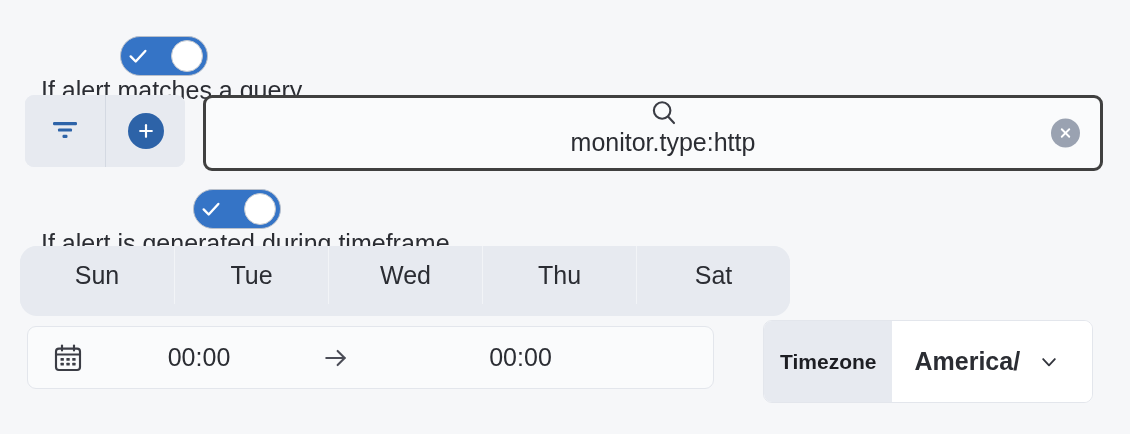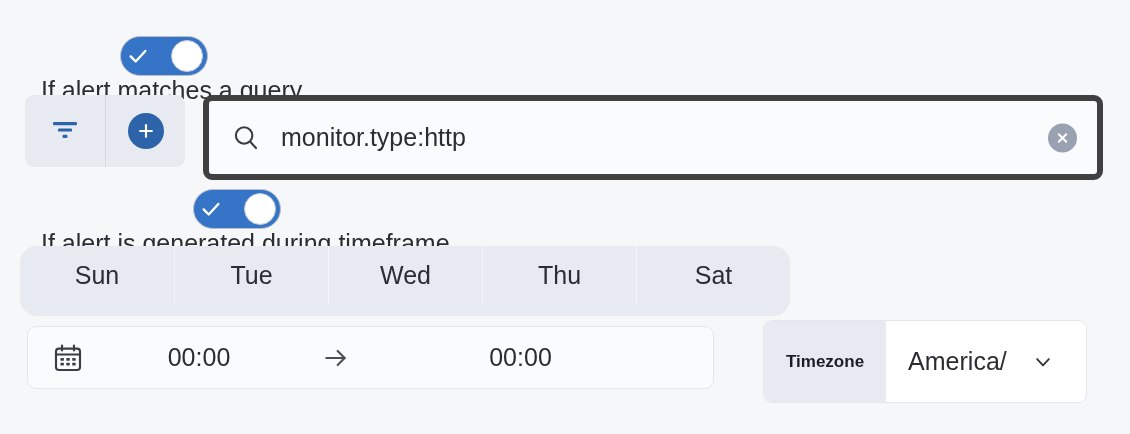--- a/index.html
+++ b/index.html
@@ -98,28 +98,29 @@
     background: #2d63a8;
     display: flex;
     align-items: center;
     justify-content: center;
   }
 
   .search-box {
     position: relative;
     margin-left: 18px;
     width: 900px;
-    height: 85px;
+    height: 76px;
     background: #fafbfc;
-    border: 6px solid #404040;
+    border: 3px solid #404040;
     border-radius: 9px;
     box-sizing: border-box;
     display: flex;
     align-items: center;
     cursor: text;
+    flex-direction: column;
   }
   .search-icon-wrap {
     margin-left: 22px;
     display: flex;
     align-items: center;
   }
   .search-value {
     margin-left: 20px;
     font-size: 25px;
     color: #2b2d33;
@@ -212,36 +213,37 @@
     border-radius: 9px;
     overflow: hidden;
     border: 1px solid #e3e6ec;
     box-sizing: border-box;
     background: #ffffff;
   }
   .tz-label {
     background: #e7eaf0;
     display: flex;
     align-items: center;
-    padding: 0 22px;
-    font-size: 17px;
+    padding: 0 16px;
+    font-size: 21px;
     font-weight: bold;
     color: #1d1e23;
     white-space: nowrap;
   }
   .tz-select {
     background: #ffffff;
     display: flex;
     align-items: center;
     padding-left: 22px;
     padding-right: 16px;
     width: 200px;
     box-sizing: border-box;
     cursor: pointer;
     position: relative;
+    font-weight: bold;
   }
   .tz-value {
     font-size: 25px;
     color: #2b2d33;
     white-space: nowrap;
     overflow: hidden;
     width: 112px;
     display: block;
   }
   .chev-wrap {

